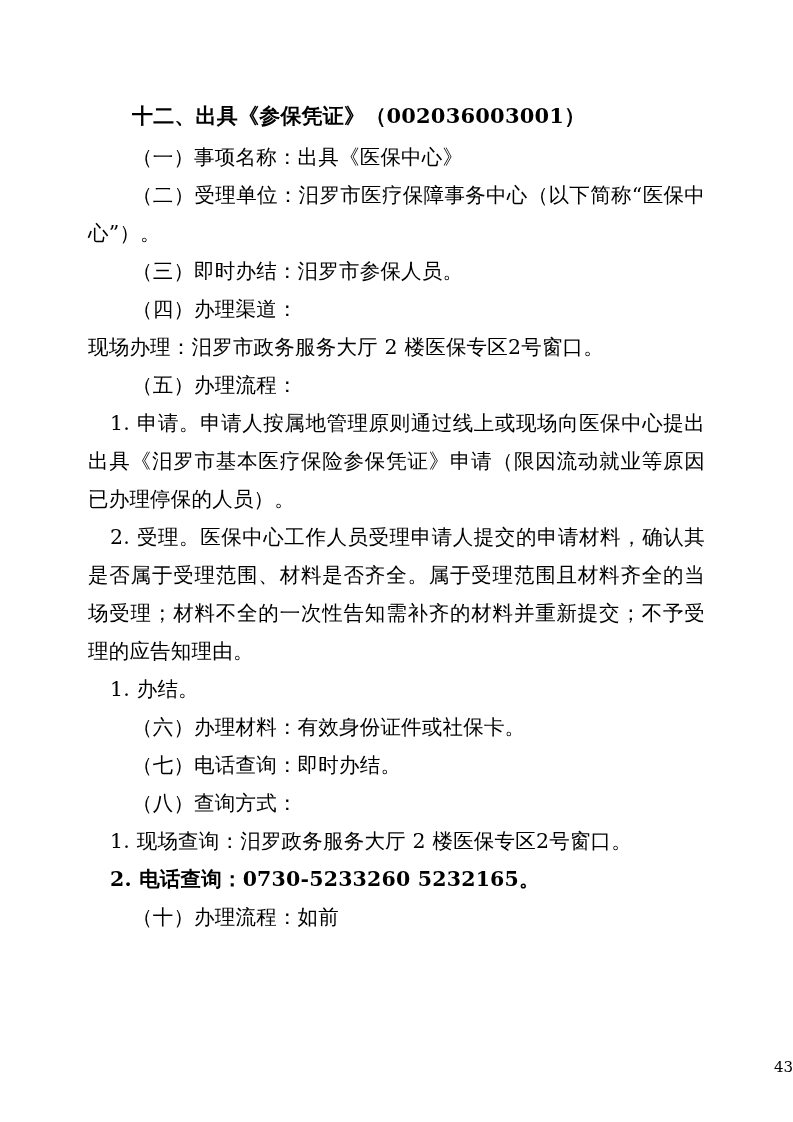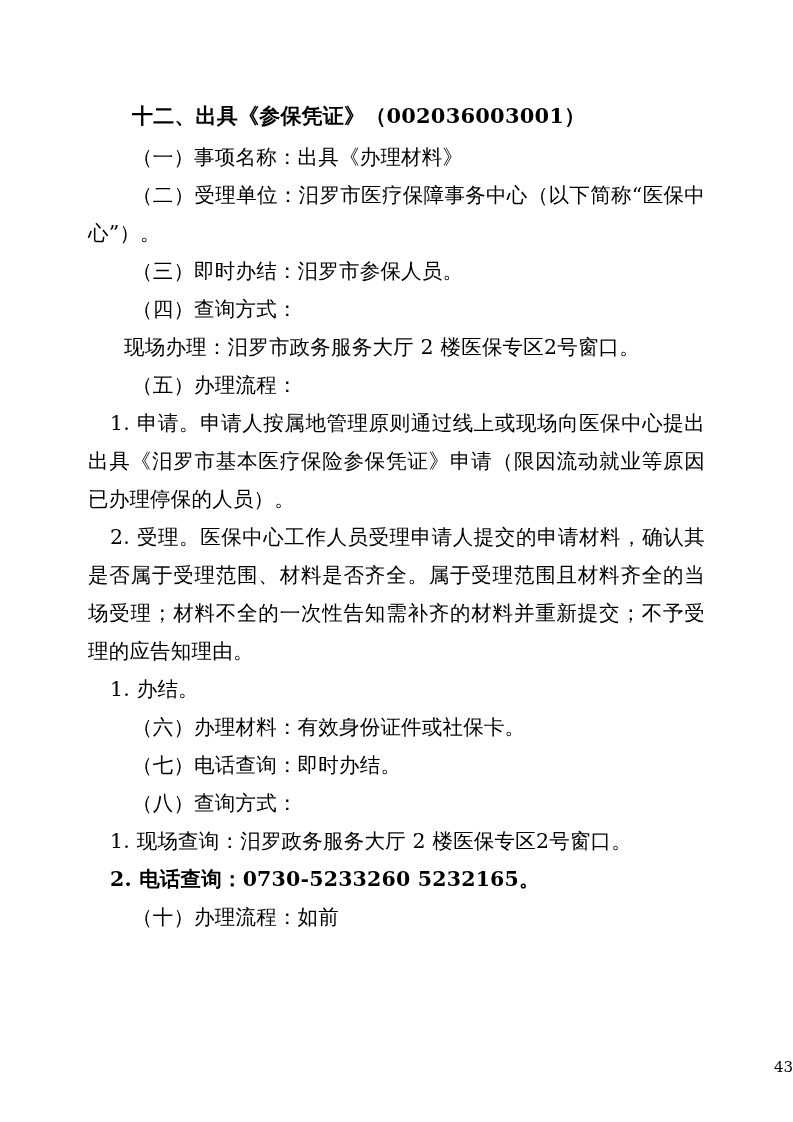--- a/index.html
+++ b/index.html
@@ -36,21 +36,20 @@
     line-height: 40px;
     margin: 0 0 2px 0;
     text-indent: 44px;
   }
   p.para {
     margin: 0;
     text-indent: 44px;
   }
   p.para.noindent {
     text-indent: 0;
-    margin-left: 36px;
   }
   p.para.small-indent {
     text-indent: 22px;
   }
   .bold {
     font-weight: bold;
   }
   .page-number {
     position: absolute;
     left: 0;
@@ -63,24 +62,24 @@
   }
 </style>
 </head>
 <body>
 
 <div class="page">
   <div class="doc-body">
 
     <div class="heading">十二、出具《参保凭证》（002036003001）</div>
 
-    <p class="para">（一）事项名称：出具《办理材料》</p>
+    <p class="para">（一）事项名称：出具《医保中心》</p>
     <p class="para">（二）受理单位：汨罗市医疗保障事务中心（以下简称“医保中心”）。</p>
     <p class="para">（三）即时办结：汨罗市参保人员。</p>
-    <p class="para">（四）查询方式：</p>
+    <p class="para">（四）办理渠道：</p>
     <p class="para noindent">现场办理：汨罗市政务服务大厅 2 楼医保专区2号窗口。</p>
     <p class="para">（五）办理流程：</p>
     <p class="para small-indent">1. 申请。申请人按属地管理原则通过线上或现场向医保中心提出出具《汨罗市基本医疗保险参保凭证》申请（限因流动就业等原因已办理停保的人员）。</p>
     <p class="para small-indent">2. 受理。医保中心工作人员受理申请人提交的申请材料，确认其是否属于受理范围、材料是否齐全。属于受理范围且材料齐全的当场受理；材料不全的一次性告知需补齐的材料并重新提交；不予受理的应告知理由。</p>
     <p class="para small-indent">1. 办结。</p>
     <p class="para">（六）办理材料：有效身份证件或社保卡。</p>
     <p class="para">（七）电话查询：即时办结。</p>
     <p class="para">（八）查询方式：</p>
     <p class="para small-indent">1. 现场查询：汨罗政务服务大厅 2 楼医保专区2号窗口。</p>
     <p class="para small-indent bold">2. 电话查询：0730-5233260   5232165。</p>

